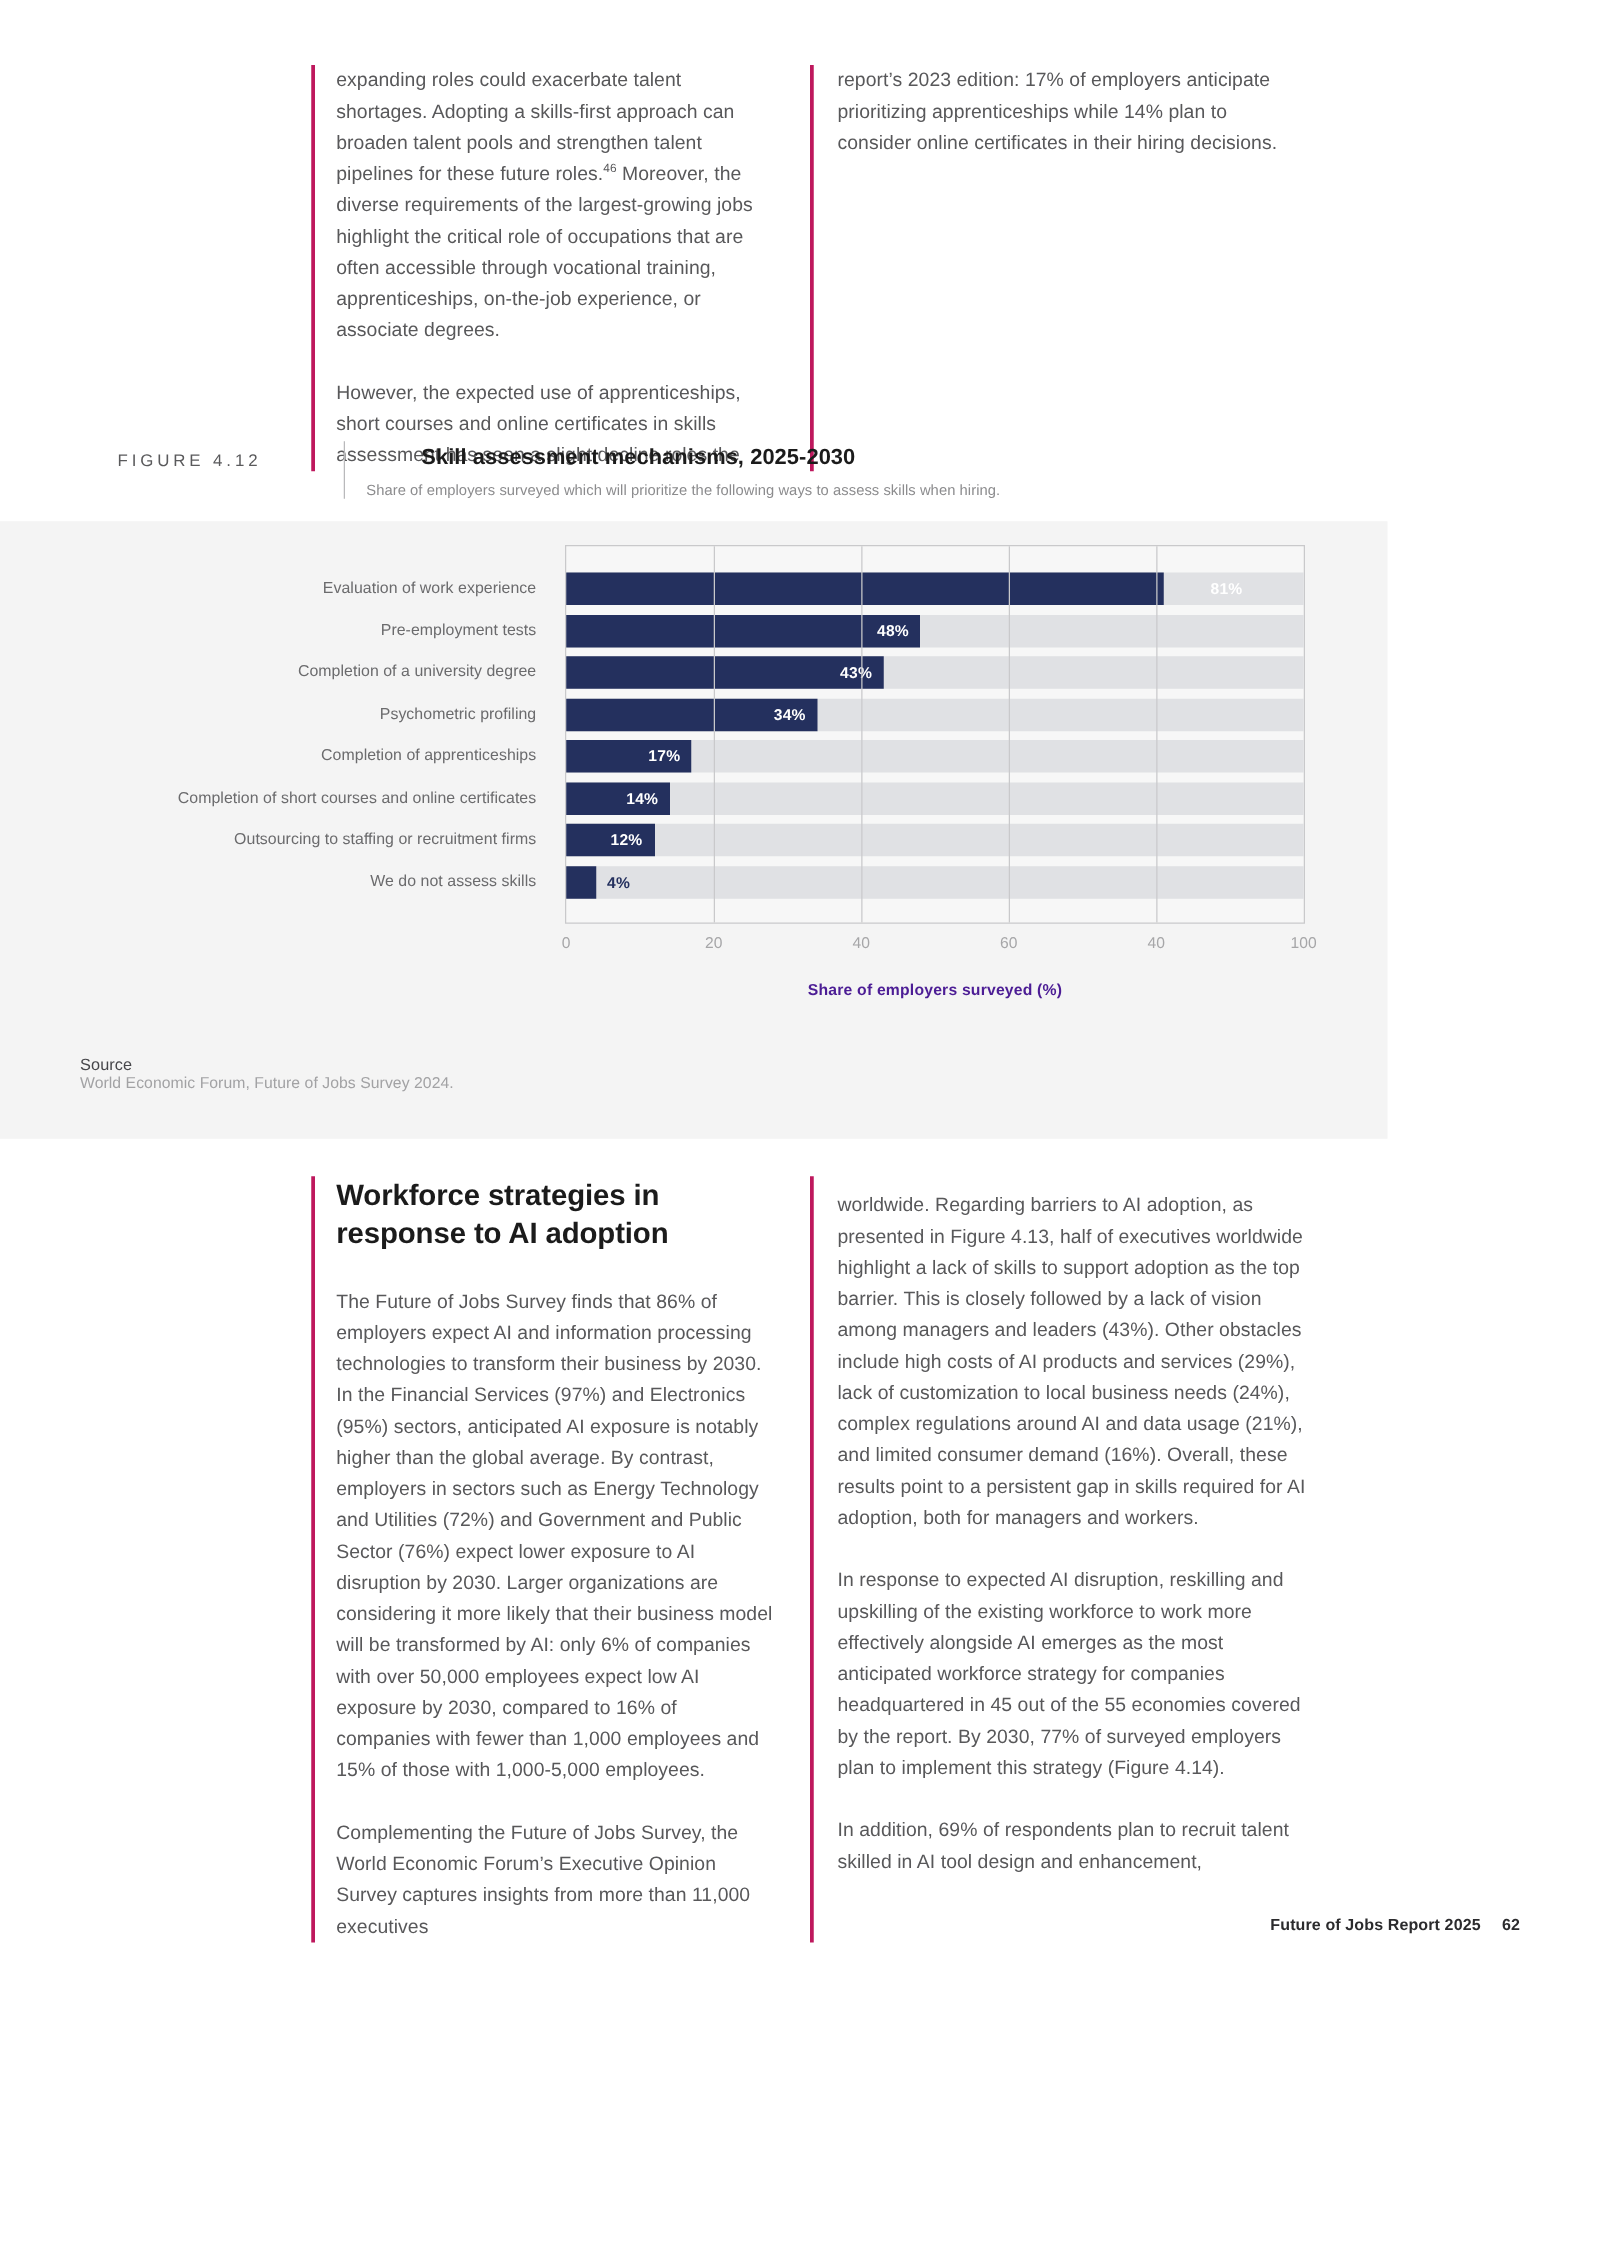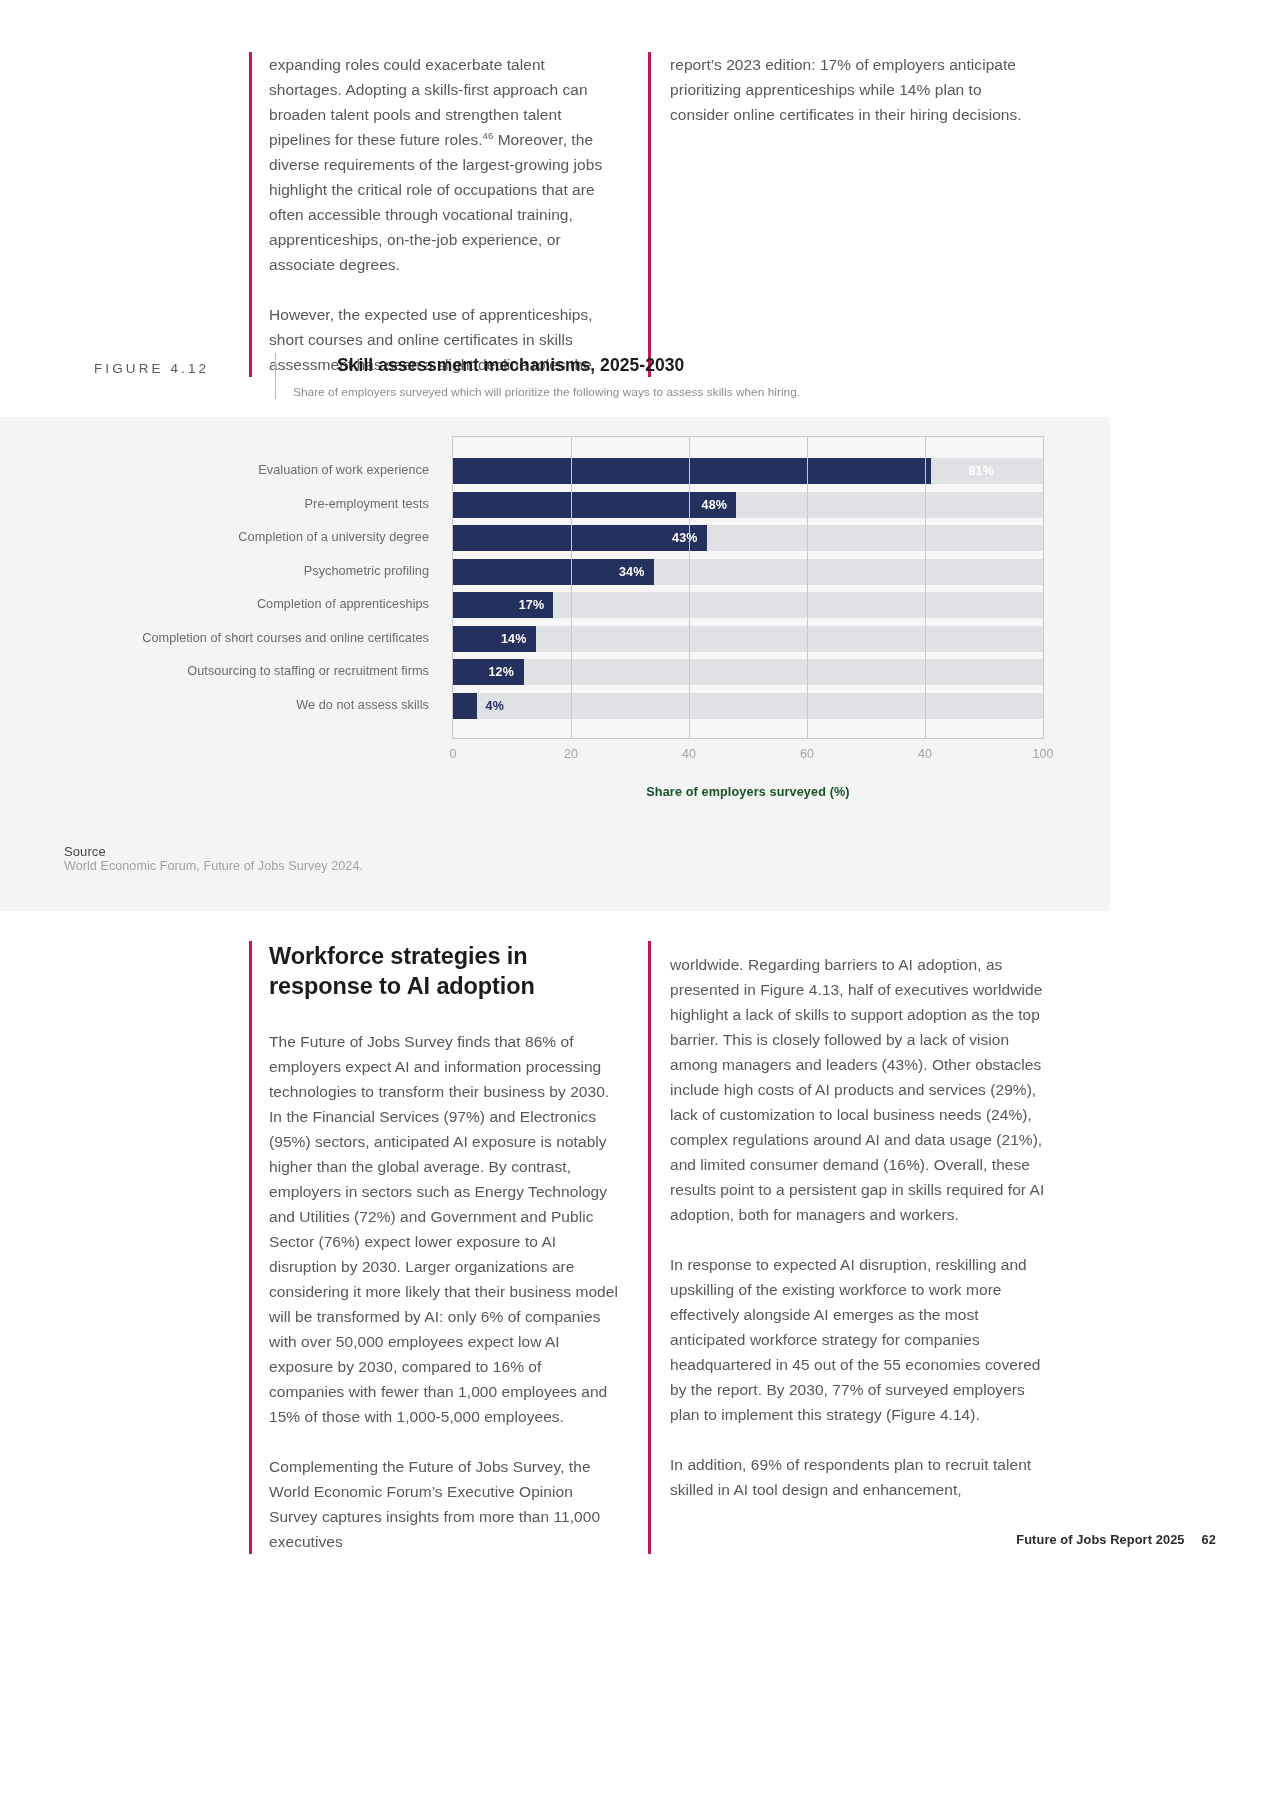--- a/index.html
+++ b/index.html
@@ -191,21 +191,21 @@
   }
 
   .axis-title {
     position: absolute;
     left: 452px;
     top: 368px;
     width: 592px;
     text-align: center;
     font-size: 12.6px;
     font-weight: bold;
-    color: #14532d;
+    color: #4c1d95;
     letter-spacing: 0.15px;
   }
 
   .source-block {
     position: absolute;
     left: 64px;
     top: 427px;
   }
   .source-head {
     font-size: 13px;

